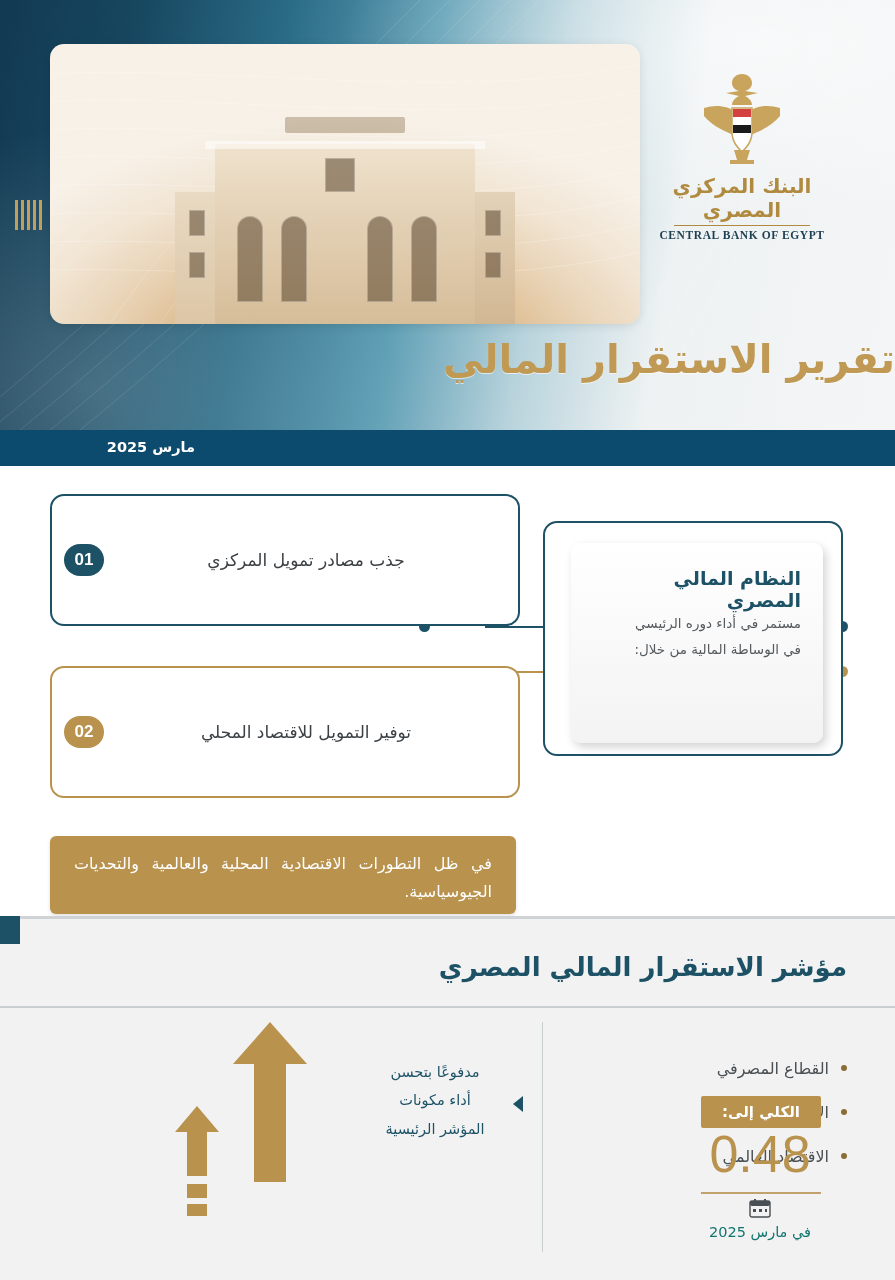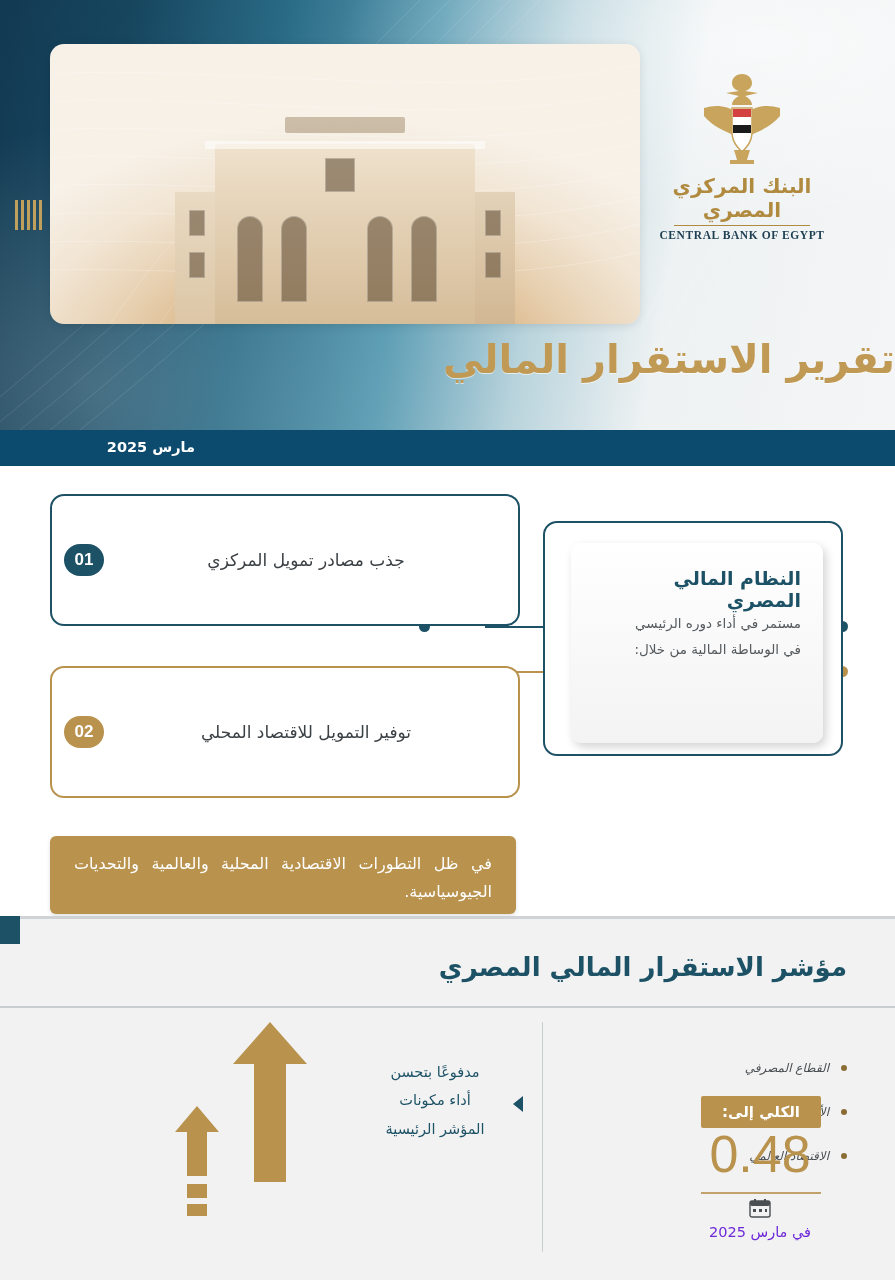--- a/index.html
+++ b/index.html
@@ -163,21 +163,21 @@
   .blue-tab { position: absolute; top: 0; left: 0; width: 20px; height: 28px; background: #1d5266; }
 
   .sec-title {
     position: absolute; top: 36px; right: 48px; font-size: 26px; font-weight: bold; color: #1d5266; text-align: center;
   }
   .sec-rule { position: absolute; top: 90px; left: 0; width: 895px; height: 1.5px; background: #c9ced1; }
 
   .bullets { position: absolute; top: 130px; right: 48px; width: 300px; }
   .bullet { display: flex; align-items: center; justify-content: flex-start; gap: 12px; height: 44px; }
   .bullet .bdot { width: 6px; height: 6px; border-radius: 50%; background: #8a6d34; flex: 0 0 auto; }
-  .bullet .blabel { font-size: 12px; color: #4a4f53; font-style: italic; }
+  .bullet .blabel { font-size: 16px; color: #4a4f53; }
   .divider-v { position: absolute; top: 106px; right: 352px; width: 1.5px; height: 230px; background: #c9ced1; }
 
   .mid-note { position: absolute; top: 142px; right: 400px; width: 120px; text-align: center; }
   .mid-note div { font-size: 14.5px; color: #1d5266; line-height: 1.95; }
   .tri {
     position: absolute; top: 180px; right: 372px;
     width: 0; height: 0; border-top: 8px solid transparent; border-bottom: 8px solid transparent;
     border-right: 10px solid #1d5266;
   }
 
@@ -189,21 +189,21 @@
     position: absolute; top: 180px; right: 74px; width: 120px; height: 32px;
     background: #b9934e; color: #fff; font-size: 15px; font-weight: bold;
     display: flex; align-items: center; justify-content: center; border-radius: 2px;
   }
   .bigval {
     position: absolute; top: 208px; right: 50px; width: 170px; text-align: center;
     font-size: 52px; color: #b9934e; font-family: "Liberation Sans", sans-serif;
   }
   .val-rule { position: absolute; top: 276px; right: 74px; width: 120px; height: 1.5px; background: #c2a26c; }
   .cal-ico { position: absolute; top: 282px; right: 124px; width: 22px; height: 20px; }
-  .date-small { position: absolute; top: 308px; right: 50px; width: 170px; text-align: center; font-size: 14.5px; color: #6d28d9; }
+  .date-small { position: absolute; top: 308px; right: 50px; width: 170px; text-align: center; font-size: 14.5px; color: #0f766e; }
 </style>
 </head>
 <body>
 
 <div class="page">
 
   <div class="hero">
     <div class="hero-swoosh"></div>
     <svg class="hero-lines" viewBox="0 0 895 430" preserveAspectRatio="none">
       <g fill="none" stroke="#ffffff" stroke-opacity="0.22" stroke-width="1">

